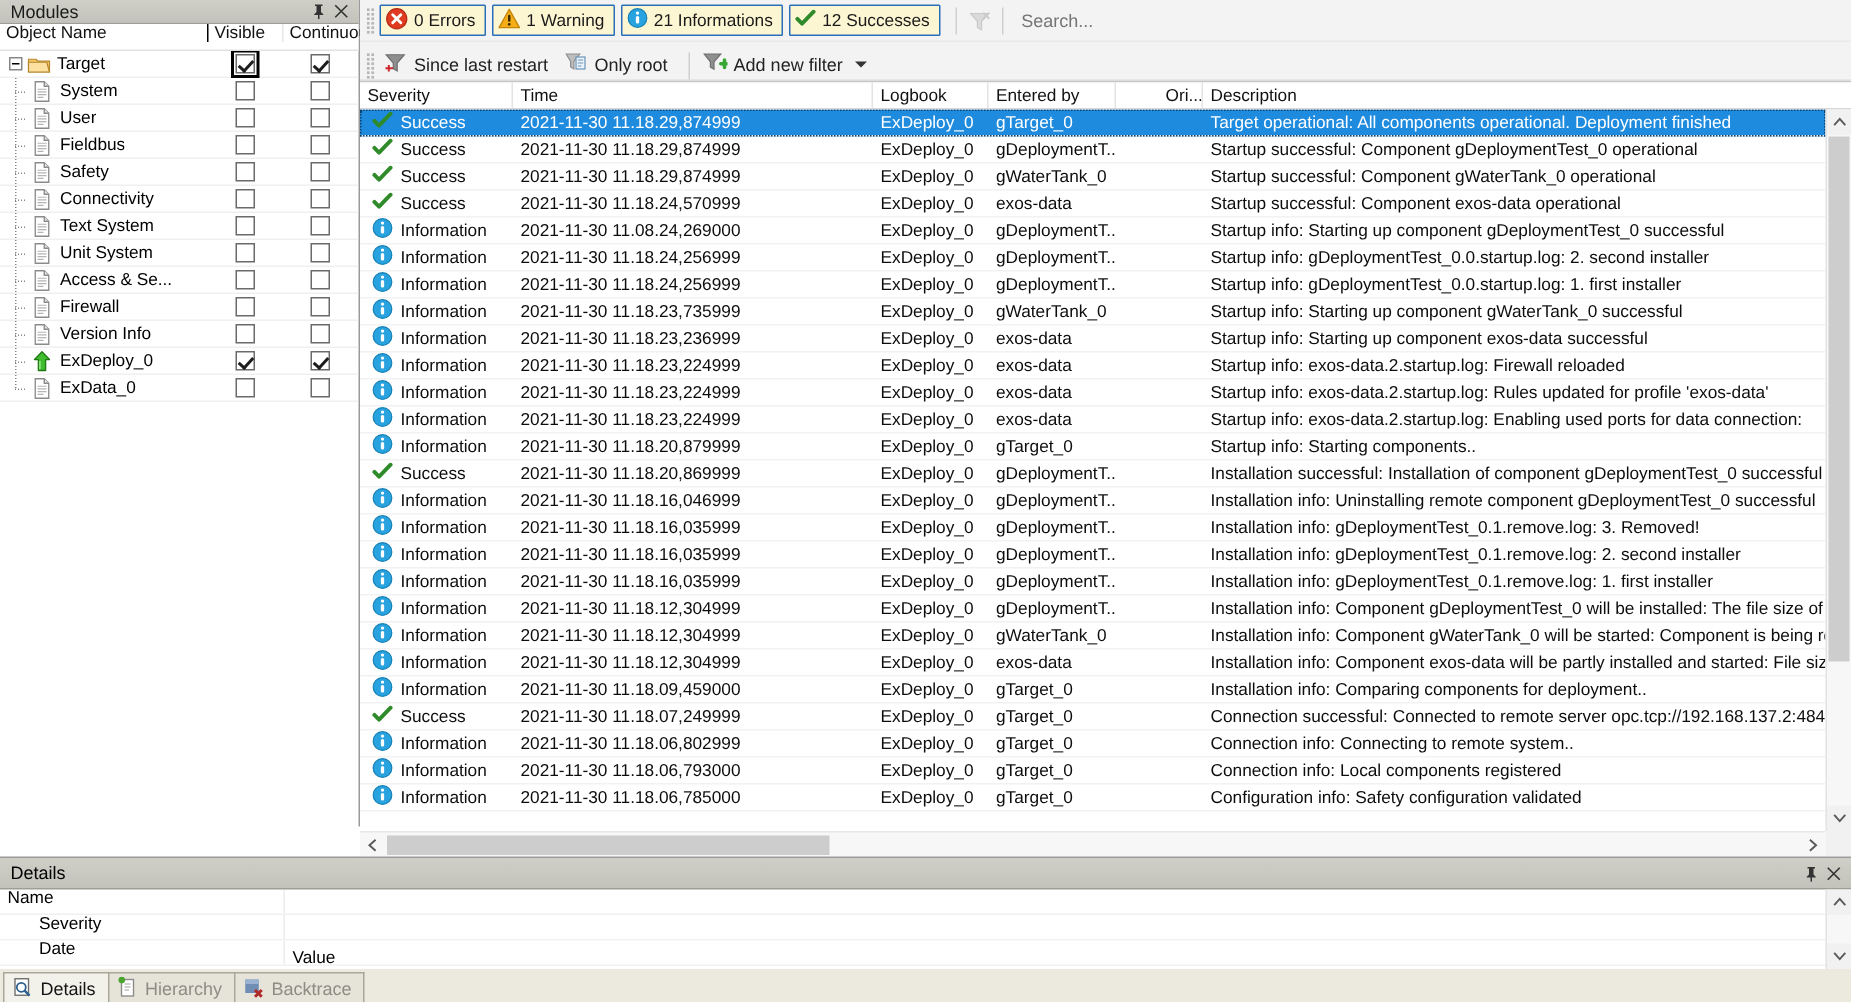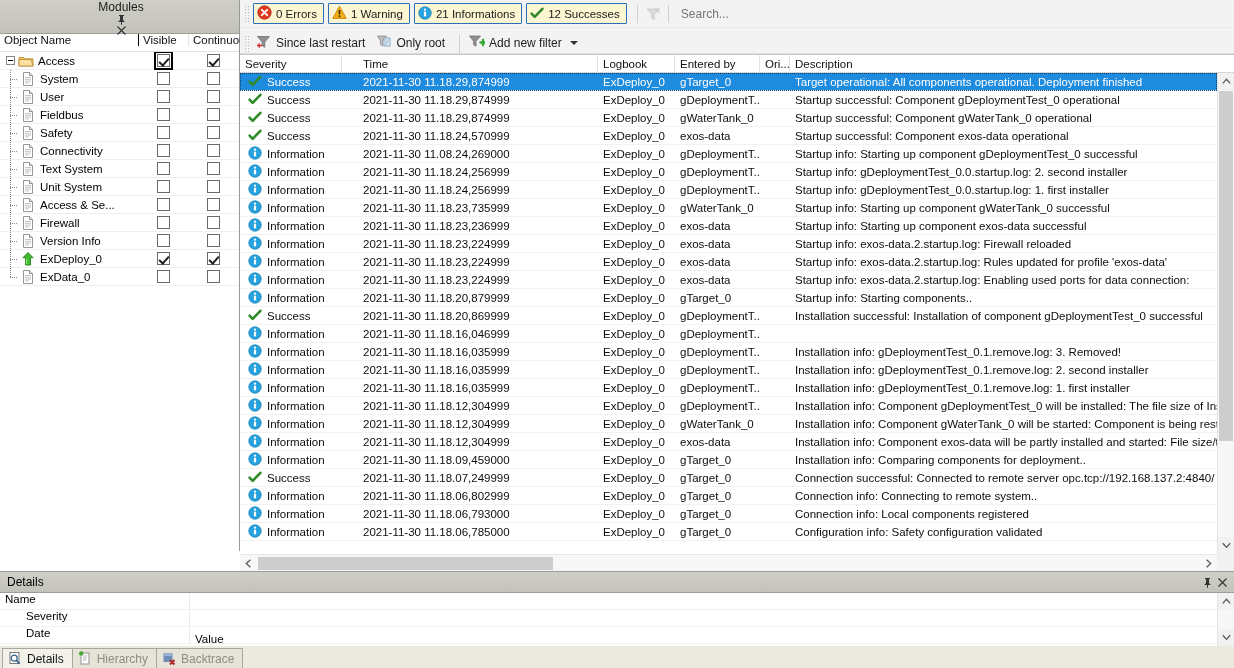--- a/index.html
+++ b/index.html
@@ -15,24 +15,24 @@
   }
   .app { position: relative; width: 1234px; height: 668px; }
 
   
   .modules-panel {
     position: absolute; left: 0; top: 0; width: 240px; height: 571px;
     background: #ffffff;
     border-right: 1px solid #9a9a9a;
   }
   .panel-caption {
-    height: 34px; background: linear-gradient(#cfcfc8,#c3c3bc);
+    height: 16px; background: linear-gradient(#cfcfc8,#c3c3bc);
     border-bottom: 1px solid #9e9e96;
     display: flex; align-items: center; padding: 0 4px 0 7px;
-    font-size: 12px; color: #1b1b1b; flex-direction: column;
+    font-size: 12px; color: #1b1b1b;
   }
   .panel-caption .cap-title { flex: 1; }
   .cap-btn { width: 15px; height: 15px; display:flex; align-items:center; justify-content:center;
              font-size: 12px; color:#303030; cursor: default; }
   .pin-icon svg, .close-icon svg { display:block; }
 
   .tree-head {
     display: flex; height: 18px; align-items: flex-start;
     background: #ffffff; border-bottom: 1px solid #e2e2e2;
     font-size: 11.5px;
@@ -114,24 +114,24 @@
     border-top:4px solid #333; margin-left:4px; }
 
   
   .grid-wrap { flex:1; display:flex; flex-direction:column; background:#fff;
                border-top:1px solid #c8c8c8; position:relative; }
   .grid-head { display:flex; height: 18px; background:#ffffff; border-bottom:1px solid #d6d6d6;
                font-size:11.5px; color:#111; flex:0 0 auto; }
   .grid-head .gh { display:flex; align-items:center; padding-left:5px; border-right:1px solid #e4e4e4;
                    overflow:hidden; white-space:nowrap; }
   .col-sev { width: 102px; }
-  .col-time { width: 240px; margin-left: 16px; }
+  .col-time { width: 240px; }
   .col-log  { width: 77px; }
   .col-ent  { width: 85px; }
-  .col-ori  { width: 30px; }
+  .col-ori  { width: 30px; margin-left: 28px; }
   .col-desc { flex: 1; border-right: none !important; }
 
   .grid-scroll { flex:1; position:relative; overflow:hidden; }
   .grow { display:flex; height: 18px; align-items:stretch; border-bottom:1px solid #f2f2f2;
           font-size: 11.5px; color:#0d0d0d; }
   .grow > div { padding-left:5px; display:flex; align-items:center; overflow:hidden; white-space:nowrap; }
   .grow .col-sev { gap:5px; padding-left:8px; }
   .grow.selected { background:#1e8bde; color:#fff; outline:1px dotted #0a3f68; outline-offset:-1px; }
   .sev-ico { width:14px; height:14px; flex:0 0 auto; }
 
@@ -206,21 +206,21 @@
 
       <div class="trow">
         <div class="c-name">
           <span class="expander"></span>
           <span class="ico">
             <svg width="16" height="16" viewBox="0 0 16 16">
               <path d="M1 4.5h5l1.3 1.3H15V13H1z" fill="#f7c768" stroke="#b5862c" stroke-width=".8"></path>
               <path d="M1 6.5h12.2L15 13H1z" fill="#fbe0a0" stroke="#b5862c" stroke-width=".8"></path>
             </svg>
           </span>
-          <span class="label">Access</span>
+          <span class="label">Target</span>
         </div>
         <div class="c-vis">
             <span class="cb checked cb-focus"></span>
           </div>
         <div class="c-cont">
             <span class="cb checked"></span>
           </div>
       </div>
       <div id="tree-rows">
           <div class="trow">
@@ -731,20 +731,21 @@
                     <circle cx="7" cy="7" r="6.2" fill="#29a3e0" stroke="#1580b5" stroke-width=".8"></circle>
                     <circle cx="7" cy="3.7" r="1.1" fill="#fff"></circle>
                     <rect x="5.9" y="5.6" width="2.2" height="5" rx="1" fill="#fff"></rect>
                   </svg></span>
                 <span>Information</span>
               </div>
               <div class="col-time">2021-11-30 11.18.16,046999</div>
               <div class="col-log">ExDeploy_0</div>
               <div class="col-ent">gDeploymentT...</div>
               <div class="col-ori"></div>
+              <div class="col-desc">Installation info: Uninstalling remote component gDeploymentTest_0 successful</div>
             </div>
             <div class="grow">
               <div class="col-sev">
                 <span><svg class="sev-ico" width="14" height="14" viewBox="0 0 14 14">
                     <circle cx="7" cy="7" r="6.2" fill="#29a3e0" stroke="#1580b5" stroke-width=".8"></circle>
                     <circle cx="7" cy="3.7" r="1.1" fill="#fff"></circle>
                     <rect x="5.9" y="5.6" width="2.2" height="5" rx="1" fill="#fff"></rect>
                   </svg></span>
                 <span>Information</span>
               </div>

